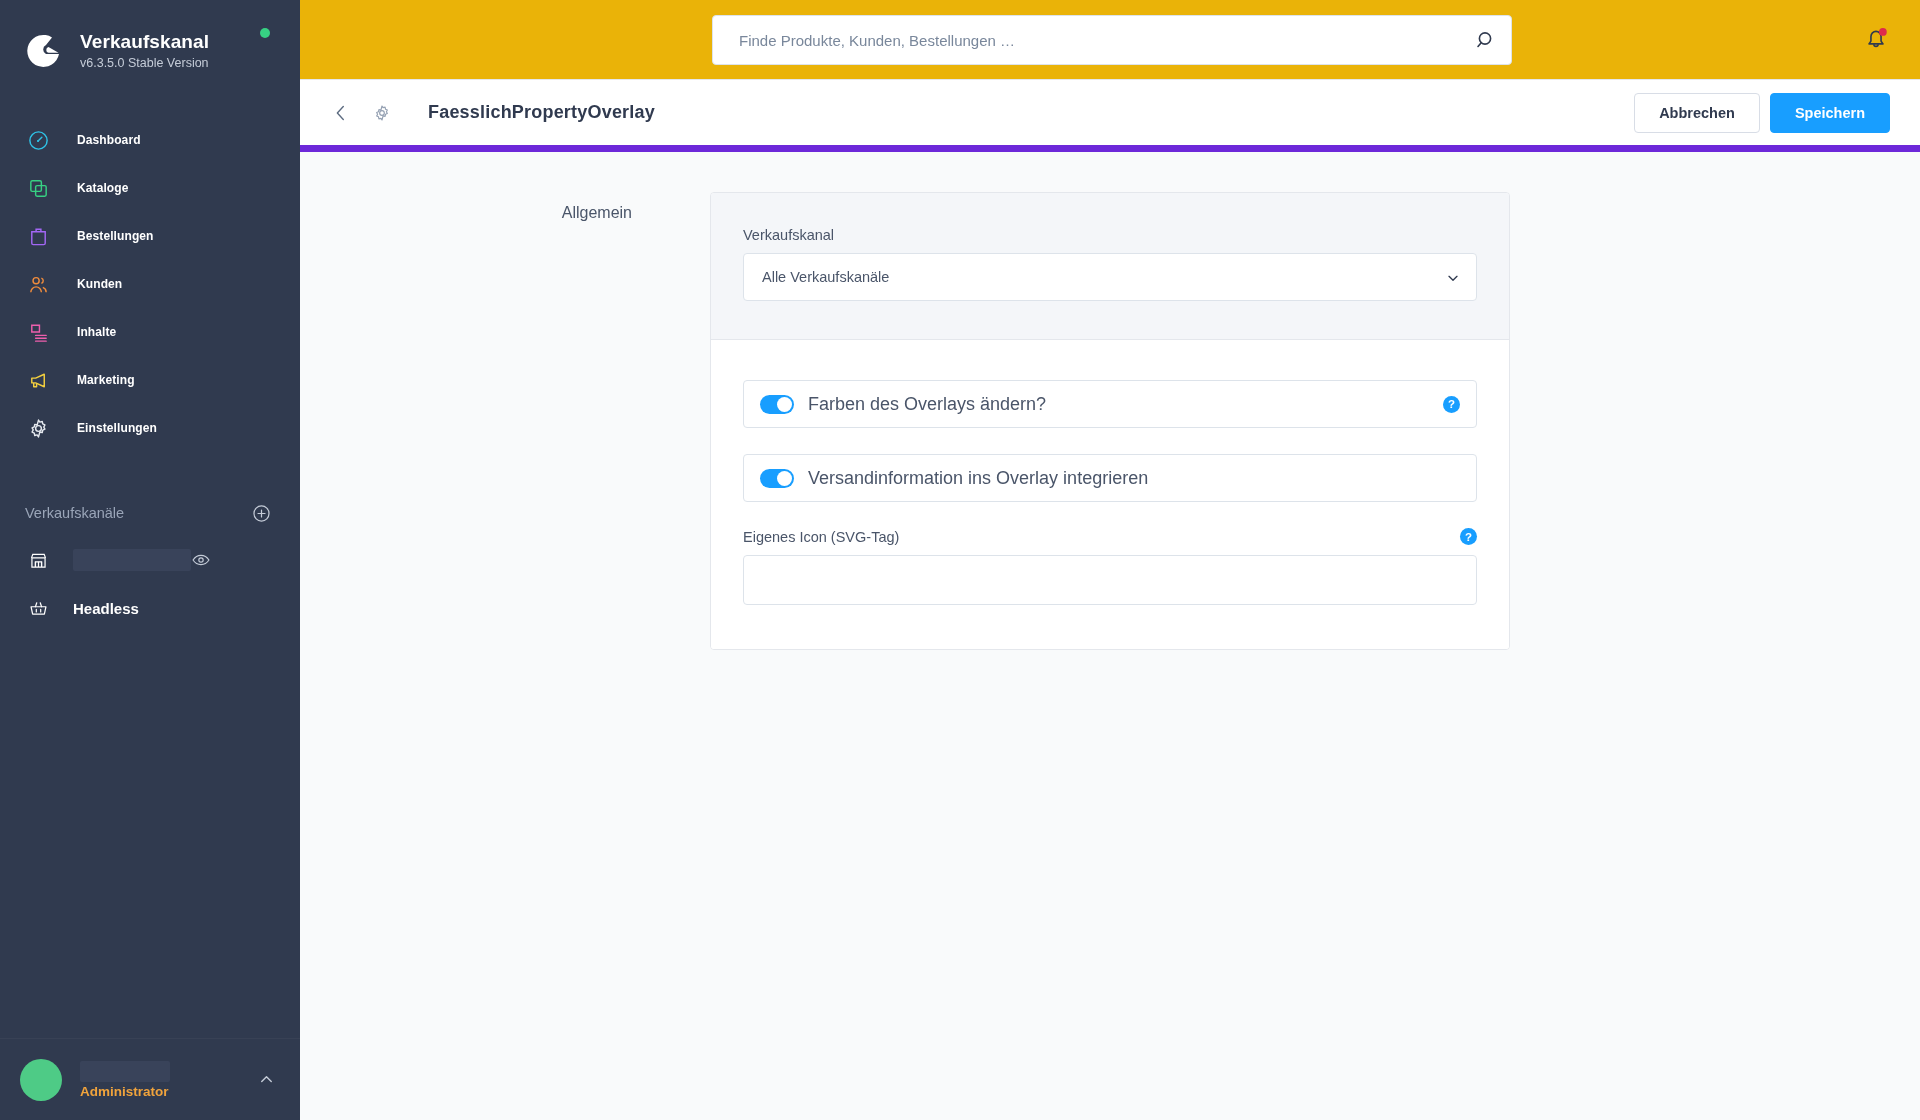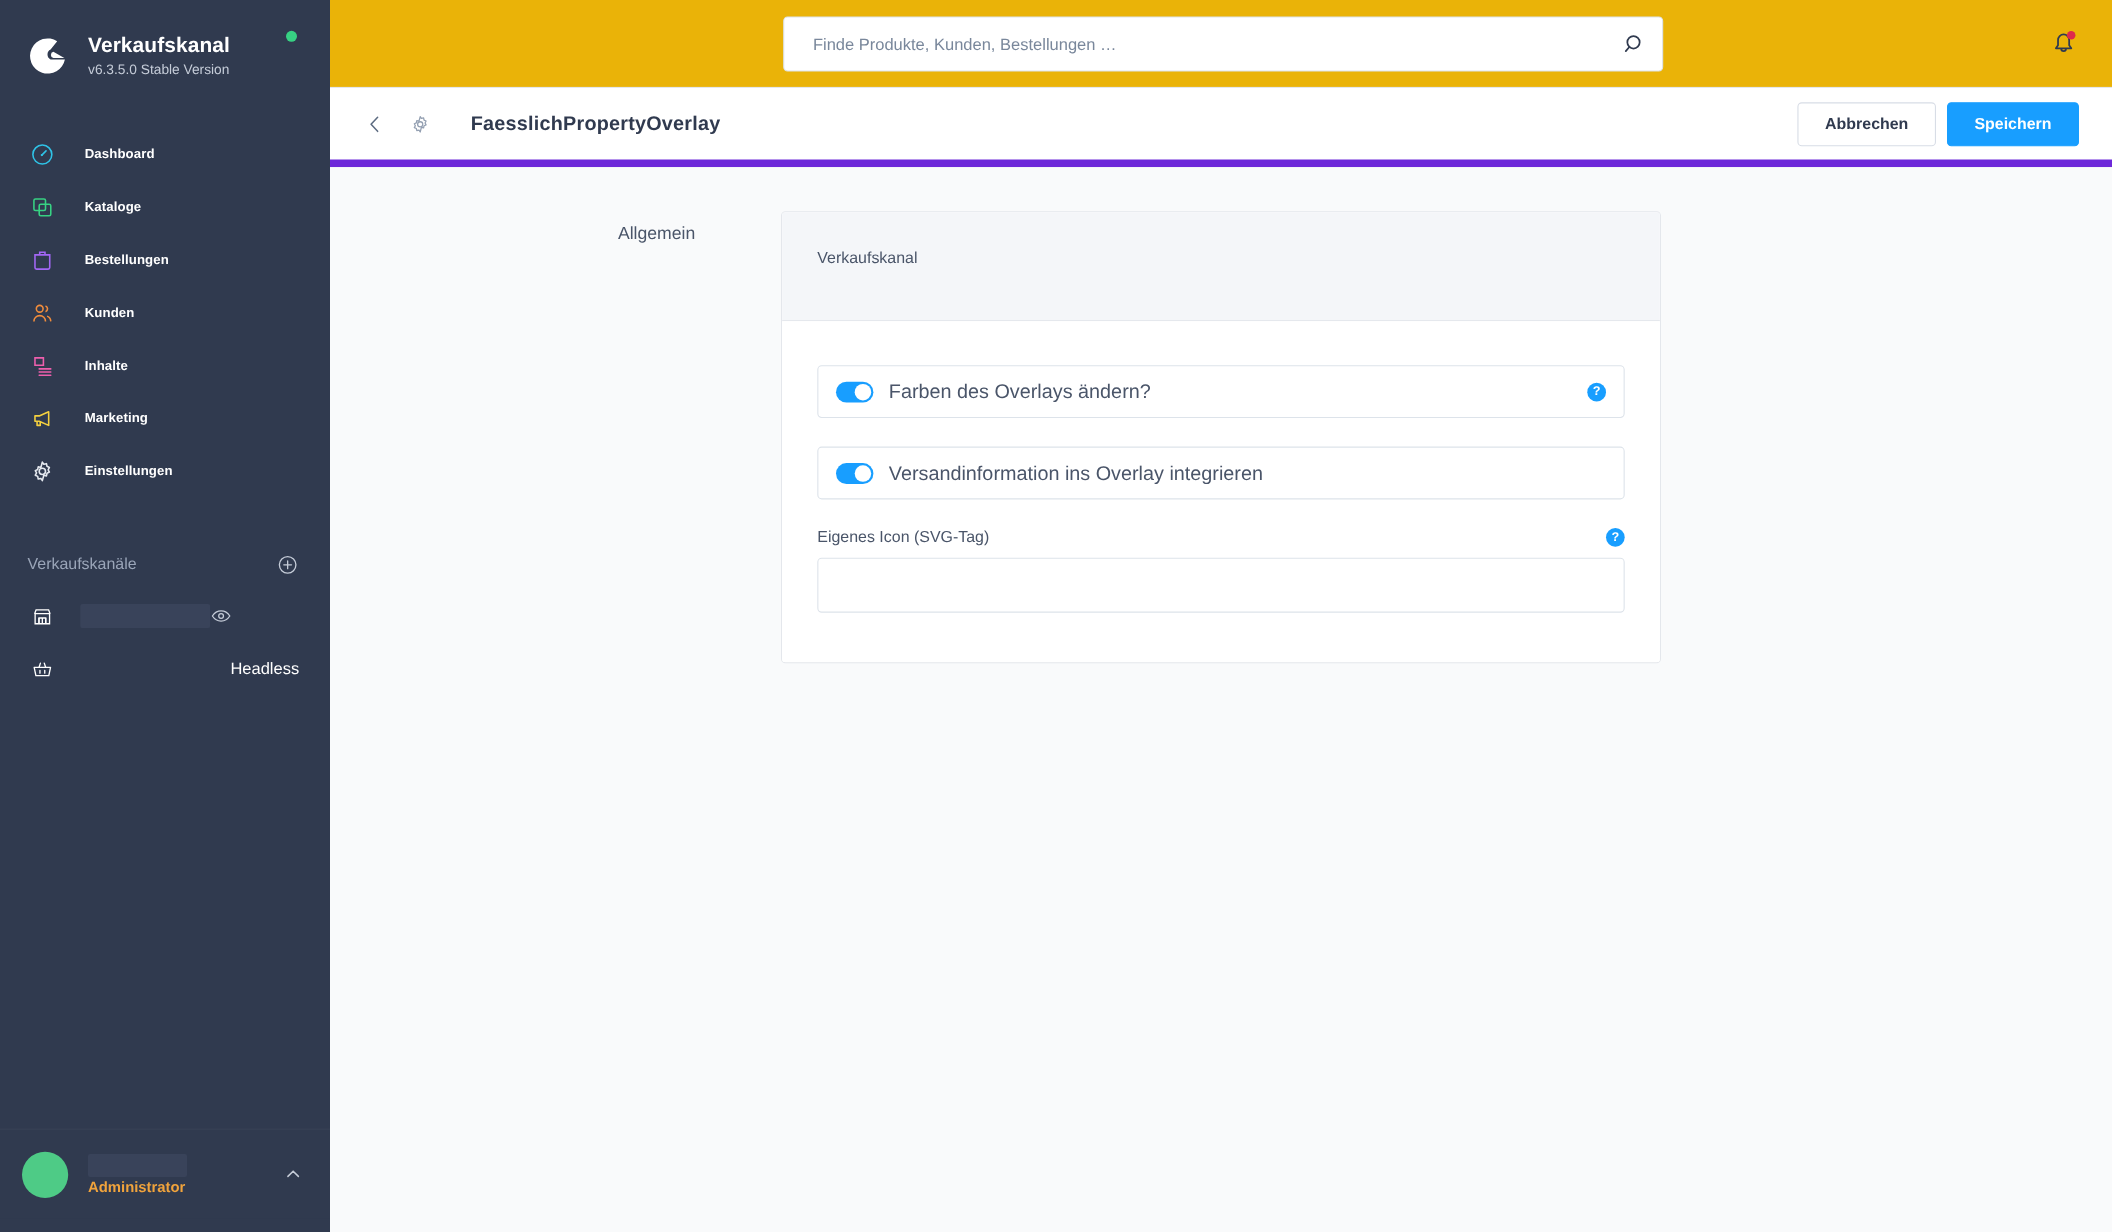--- a/index.html
+++ b/index.html
@@ -65,30 +65,30 @@
   .channel-item {
     display: flex; align-items: center;
     height: 48px; padding: 0 28px 0 25px; cursor: pointer;
   }
   .channel-icon {
     width: 26px; height: 26px; flex: 0 0 26px;
     display: flex; align-items: center; justify-content: center;
   }
   .channel-label {
     margin-left: 22px; color: #FFFFFF;
-    font-size: 15px; font-weight: normal; flex: 1; text-align: right;
+    font-size: 15px; font-weight: bold; flex: 1;
   }
   .channel-label.redacted {
     background: #39435A; color: transparent;
     height: 22px; max-width: 118px; border-radius: 2px;
   }
   .channel-eye { display: flex; cursor: pointer; }
 
   .user-bar {
-    position: absolute; left: 0; bottom: 12px;
+    position: absolute; left: 0; bottom: 0;
     width: 300px; height: 82px;
     background: #303A4F;
     display: flex; align-items: center;
     padding: 0 24px 0 20px;
     border-top: 1px solid rgba(255,255,255,.04);
   }
   .avatar {
     width: 42px; height: 42px; border-radius: 50%;
     background: #4ECB86; flex: 0 0 42px;
   }
@@ -447,20 +447,30 @@
 
   <main class="content">
     <div class="form-row">
 
       <div class="form-legend">Allgemein</div>
 
       <section class="card">
 
         <div class="card-section-grey">
           <label class="field-label">Verkaufskanal</label>
+          <div class="select-wrap">
+            <div class="select-box">
+              <span>Alle Verkaufskanäle</span>
+            </div>
+            <span class="select-chev">
+              <svg viewBox="0 0 24 24" width="16" height="16" fill="none" stroke="#303A4F" stroke-width="2">
+                <path d="M6 9.5 12 15.5 18 9.5" stroke-linecap="round" stroke-linejoin="round"></path>
+              </svg>
+            </span>
+          </div>
         </div>
 
         <div class="card-section-white">
 
           <div class="switch-row">
             <span class="switch">
               <span class="knob"></span>
             </span>
             <span class="switch-label">Farben des Overlays ändern?</span>
             <span class="help-dot">?</span>

